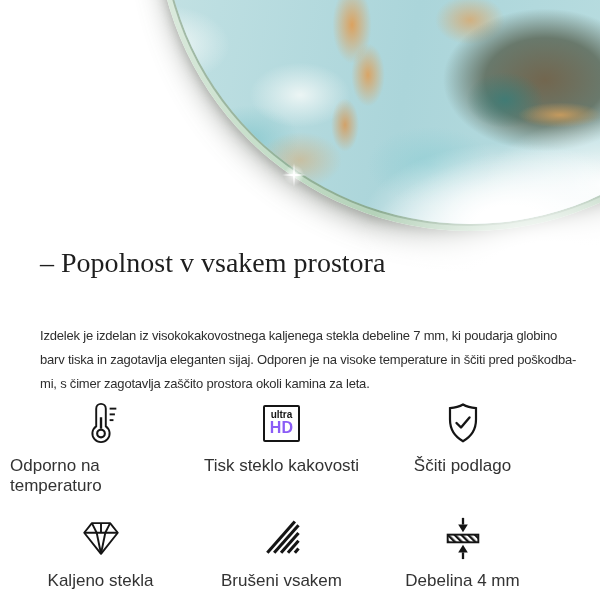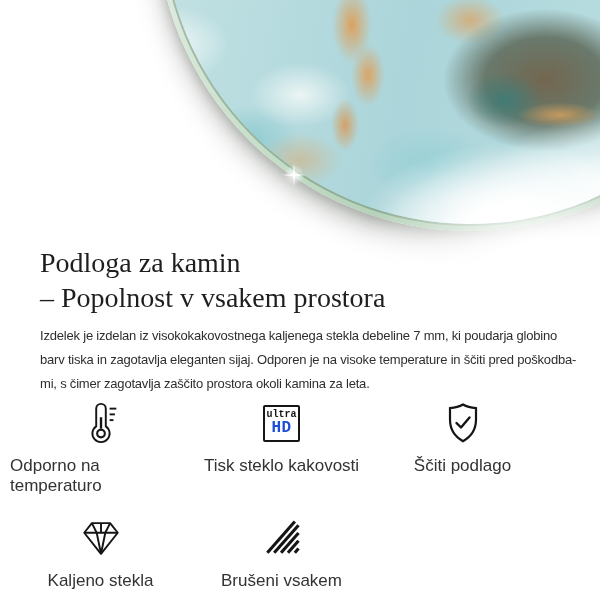--- a/index.html
+++ b/index.html
@@ -68,45 +68,44 @@
     font-size:13px;line-height:24px;letter-spacing:-0.2px;color:#2e2e2e;
     white-space:pre-line;
   }
 
   
   .features{
     position:absolute;left:10px;top:398px;z-index:1;
     display:grid;grid-template-columns:repeat(3,181px);row-gap:17px;
   }
   .feature{display:flex;flex-direction:column;align-items:center;}
-  .icon-box{height:50px;display:flex;align-items:center;justify-content:center;font-family:Liberation Mono, monospace;}
+  .icon-box{height:50px;display:flex;align-items:center;justify-content:center;}
   .feature-label{margin-top:8px;font-size:17px;color:#333333;}
   .uhd{
     width:37px;height:37px;box-sizing:border-box;border:2.5px solid #151515;border-radius:2px;
     display:flex;flex-direction:column;align-items:center;justify-content:center;background:#fff;
   }
   .uhd .t1{font-size:10px;font-weight:bold;line-height:10px;color:#151515;}
-  .uhd .t2{font-size:16px;font-weight:bold;line-height:16px;color:#1d4ed8;letter-spacing:0.3px;}
+  .uhd .t2{font-size:16px;font-weight:bold;line-height:16px;color:#8b5cf6;letter-spacing:0.3px;}
   svg{display:block;}
 </style>
 </head>
 <body>
 
 <div class="hero">
   <div class="disc">
     <div class="disc-inner">
       <div class="marble"></div>
     </div>
   </div>
   <div class="fade-corner"></div>
   <div class="sparkle"></div>
 </div>
 
 <h1 class="headline">
-  <span>Podloga za kamin</span>
   <span>– Popolnost v vsakem prostora</span>
 </h1>
 
 <p class="description">Izdelek je izdelan iz visokokakovostnega kaljenega stekla debeline 7 mm, ki poudarja globino
 barv tiska in zagotavlja eleganten sijaj. Odporen je na visoke temperature in ščiti pred poškodba-
 mi, s čimer zagotavlja zaščito prostora okoli kamina za leta.</p>
 
 <div class="features">
 
   <div class="feature">
@@ -164,14 +163,32 @@
         <line x1="8" y1="40" x2="38" y2="6"></line>
         <line x1="15.5" y1="40" x2="42" y2="10"></line>
         <line x1="23" y1="40" x2="42" y2="18.5"></line>
         <line x1="30.5" y1="40" x2="42" y2="27"></line>
         <line x1="38" y1="40" x2="42" y2="35.5"></line>
       </svg>
     </div>
     <div class="feature-label">Brušeni vsakem</div>
   </div>
 
+  <div class="feature">
+    <div class="icon-box">
+      <svg width="46" height="48" viewBox="0 0 48 48">
+        <defs>
+          <pattern id="hatch" width="5" height="5" patternUnits="userSpaceOnUse" patternTransform="rotate(-45)">
+            <rect width="5" height="5" fill="#ffffff"></rect>
+            <rect width="2.4" height="5" fill="#151515"></rect>
+          </pattern>
+        </defs>
+        <rect x="8" y="20.5" width="32" height="8" fill="url(#hatch)" stroke="#151515" stroke-width="2"></rect>
+        <line x1="24" y1="3" x2="24" y2="10" stroke="#151515" stroke-width="2.4"></line>
+        <polygon points="19,10 29,10 24,18" fill="#151515"></polygon>
+        <line x1="24" y1="46" x2="24" y2="39" stroke="#151515" stroke-width="2.4"></line>
+        <polygon points="19,39 29,39 24,31" fill="#151515"></polygon>
+      </svg>
+    </div>
+    <div class="feature-label">Debelina 4 mm</div>
+  </div>
 
 </div>
 
 </body></html>

